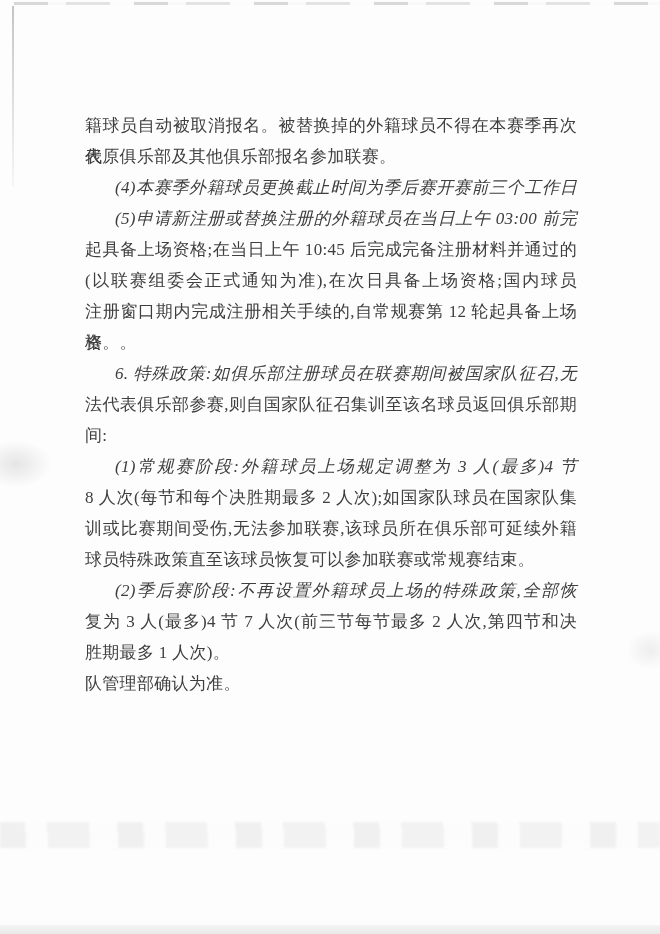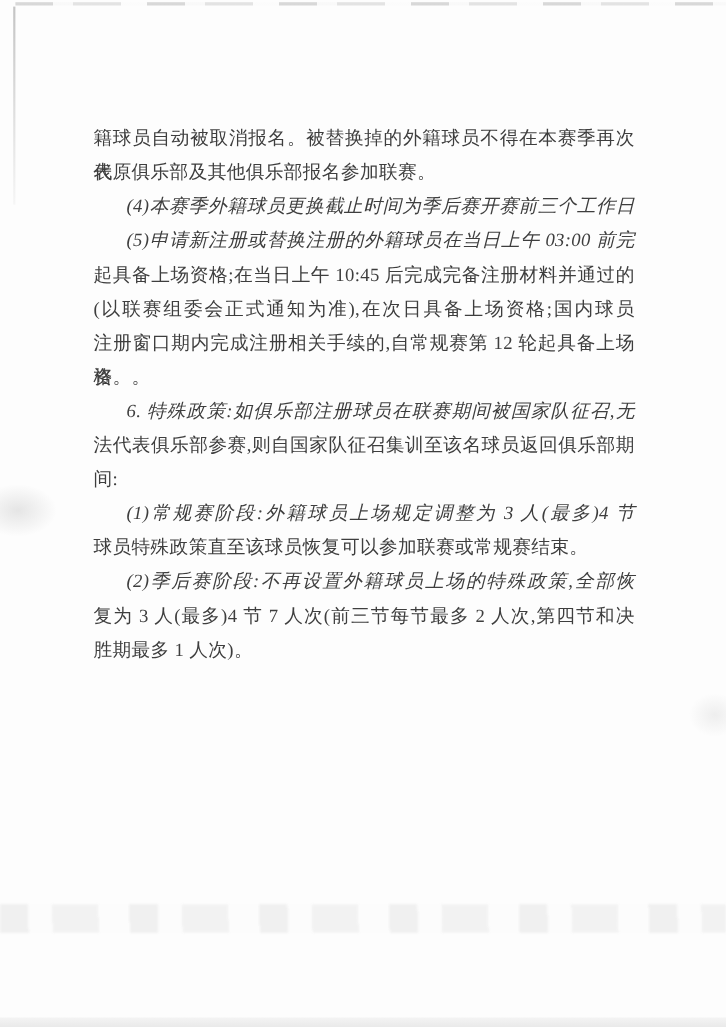--- a/index.html
+++ b/index.html
@@ -81,20 +81,23 @@
       <div class="line indent justify">(4)本赛季外籍球员更换截止时间为季后赛开赛前三个工作日</div>
       <div class="line indent justify">(5)申请新注册或替换注册的外籍球员在当日上午 03:00 前完</div>
       <div class="line justify">起具备上场资格;在当日上午 10:45 后完成完备注册材料并通过的</div>
       <div class="line justify">(以联赛组委会正式通知为准),在次日具备上场资格;国内球员</div>
       <div class="line justify">注册窗口期内完成注册相关手续的,自常规赛第 12 轮起具备上场资</div>
       <div class="line">格。。</div>
       <div class="line indent justify">6. 特殊政策:如俱乐部注册球员在联赛期间被国家队征召,无</div>
       <div class="line justify">法代表俱乐部参赛,则自国家队征召集训至该名球员返回俱乐部期</div>
       <div class="line">间:</div>
       <div class="line indent justify">(1)常规赛阶段:外籍球员上场规定调整为 3 人(最多)4 节</div>
+      <div class="line justify">8 人次(每节和每个决胜期最多 2 人次);如国家队球员在国家队集</div>
+      <div class="line justify">训或比赛期间受伤,无法参加联赛,该球员所在俱乐部可延续外籍</div>
       <div class="line">球员特殊政策直至该球员恢复可以参加联赛或常规赛结束。</div>
       <div class="line indent justify">(2)季后赛阶段:不再设置外籍球员上场的特殊政策,全部恢</div>
       <div class="line justify">复为 3 人(最多)4 节 7 人次(前三节每节最多 2 人次,第四节和决</div>
       <div class="line">胜期最多 1 人次)。</div>
+      <div class="line">队管理部确认为准。</div>
     </div>
   <div class="bottom-band"></div>
   <div class="bottom-strip"></div>
 </div>
 
 </body></html>

